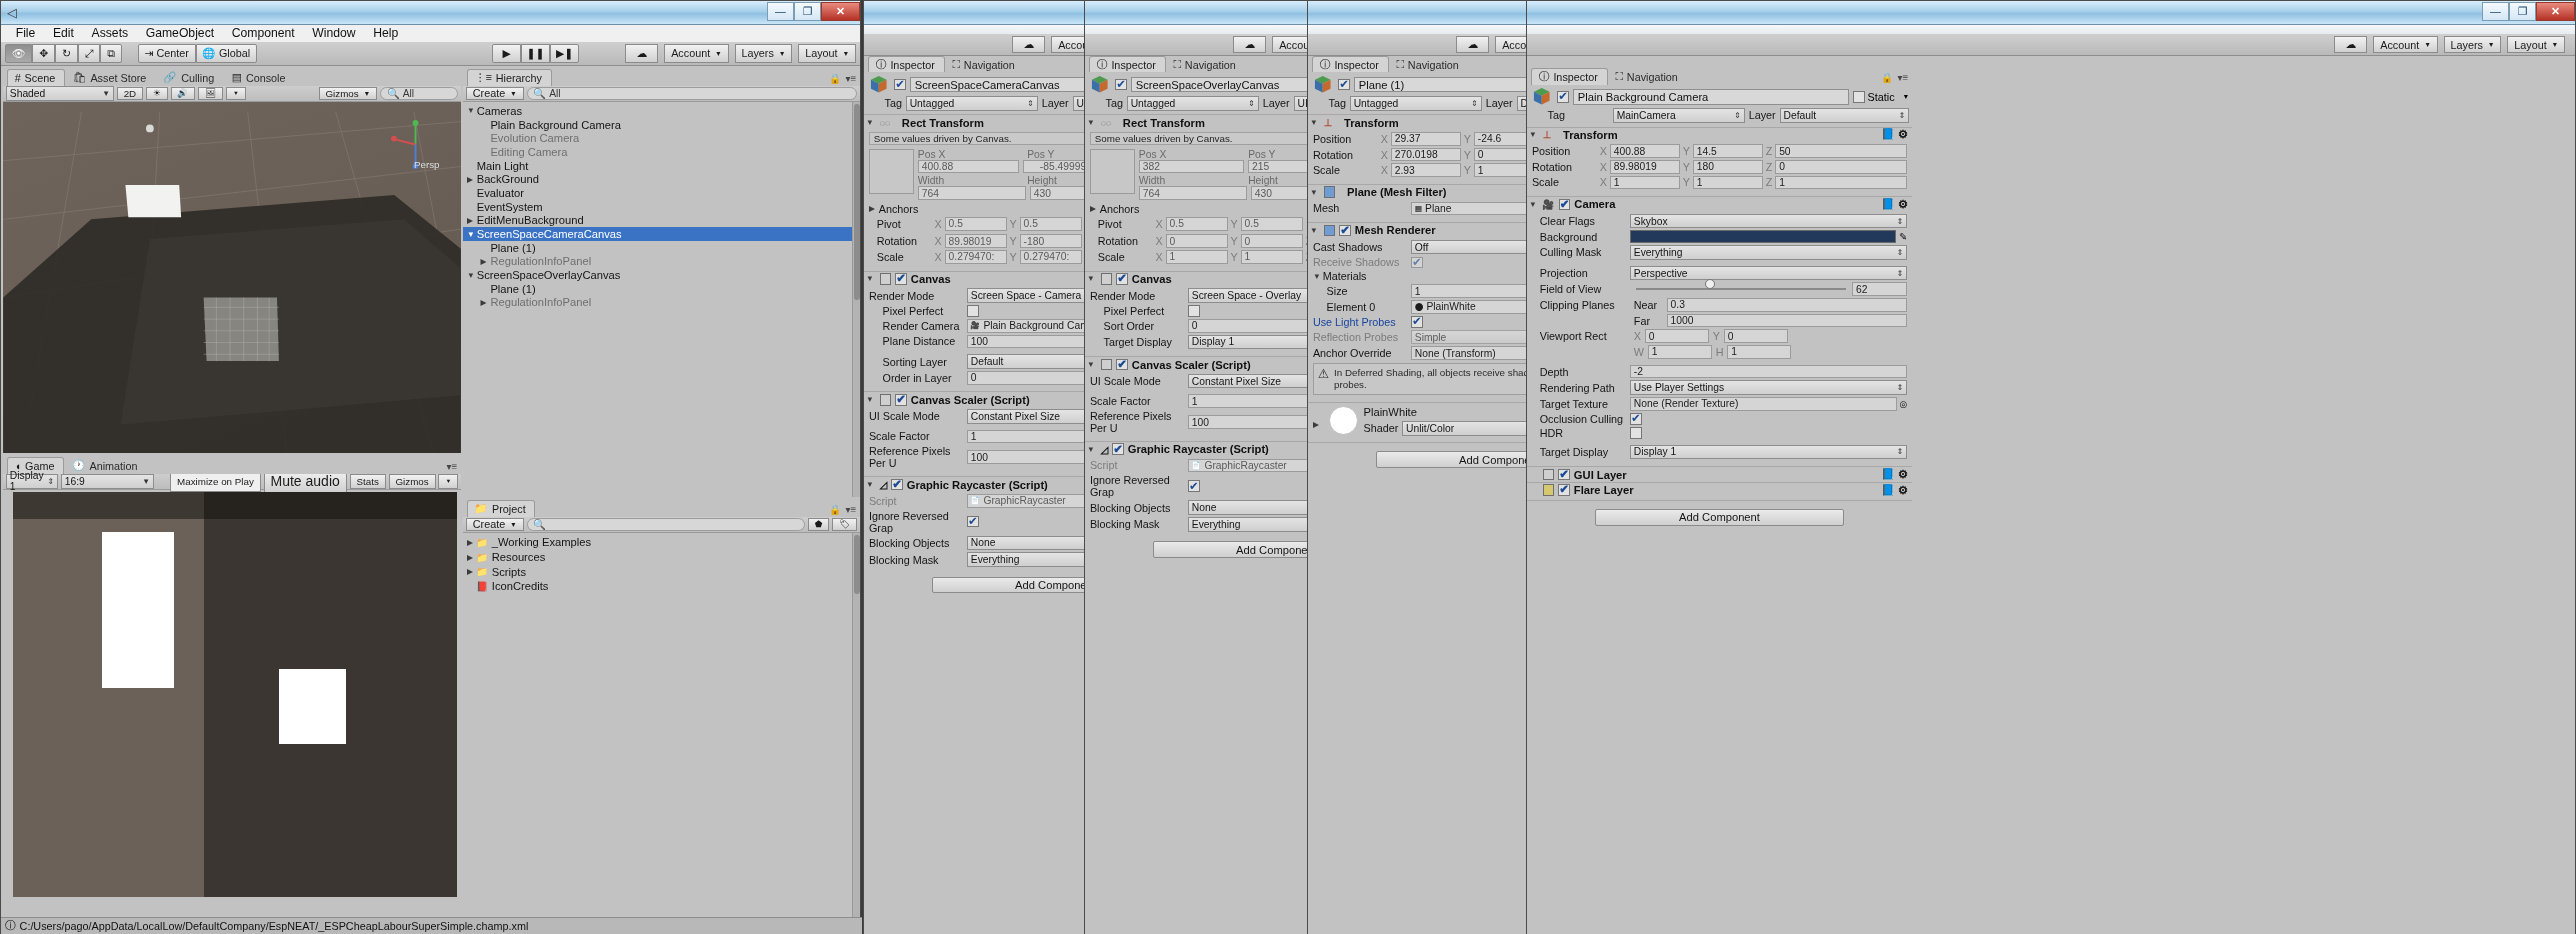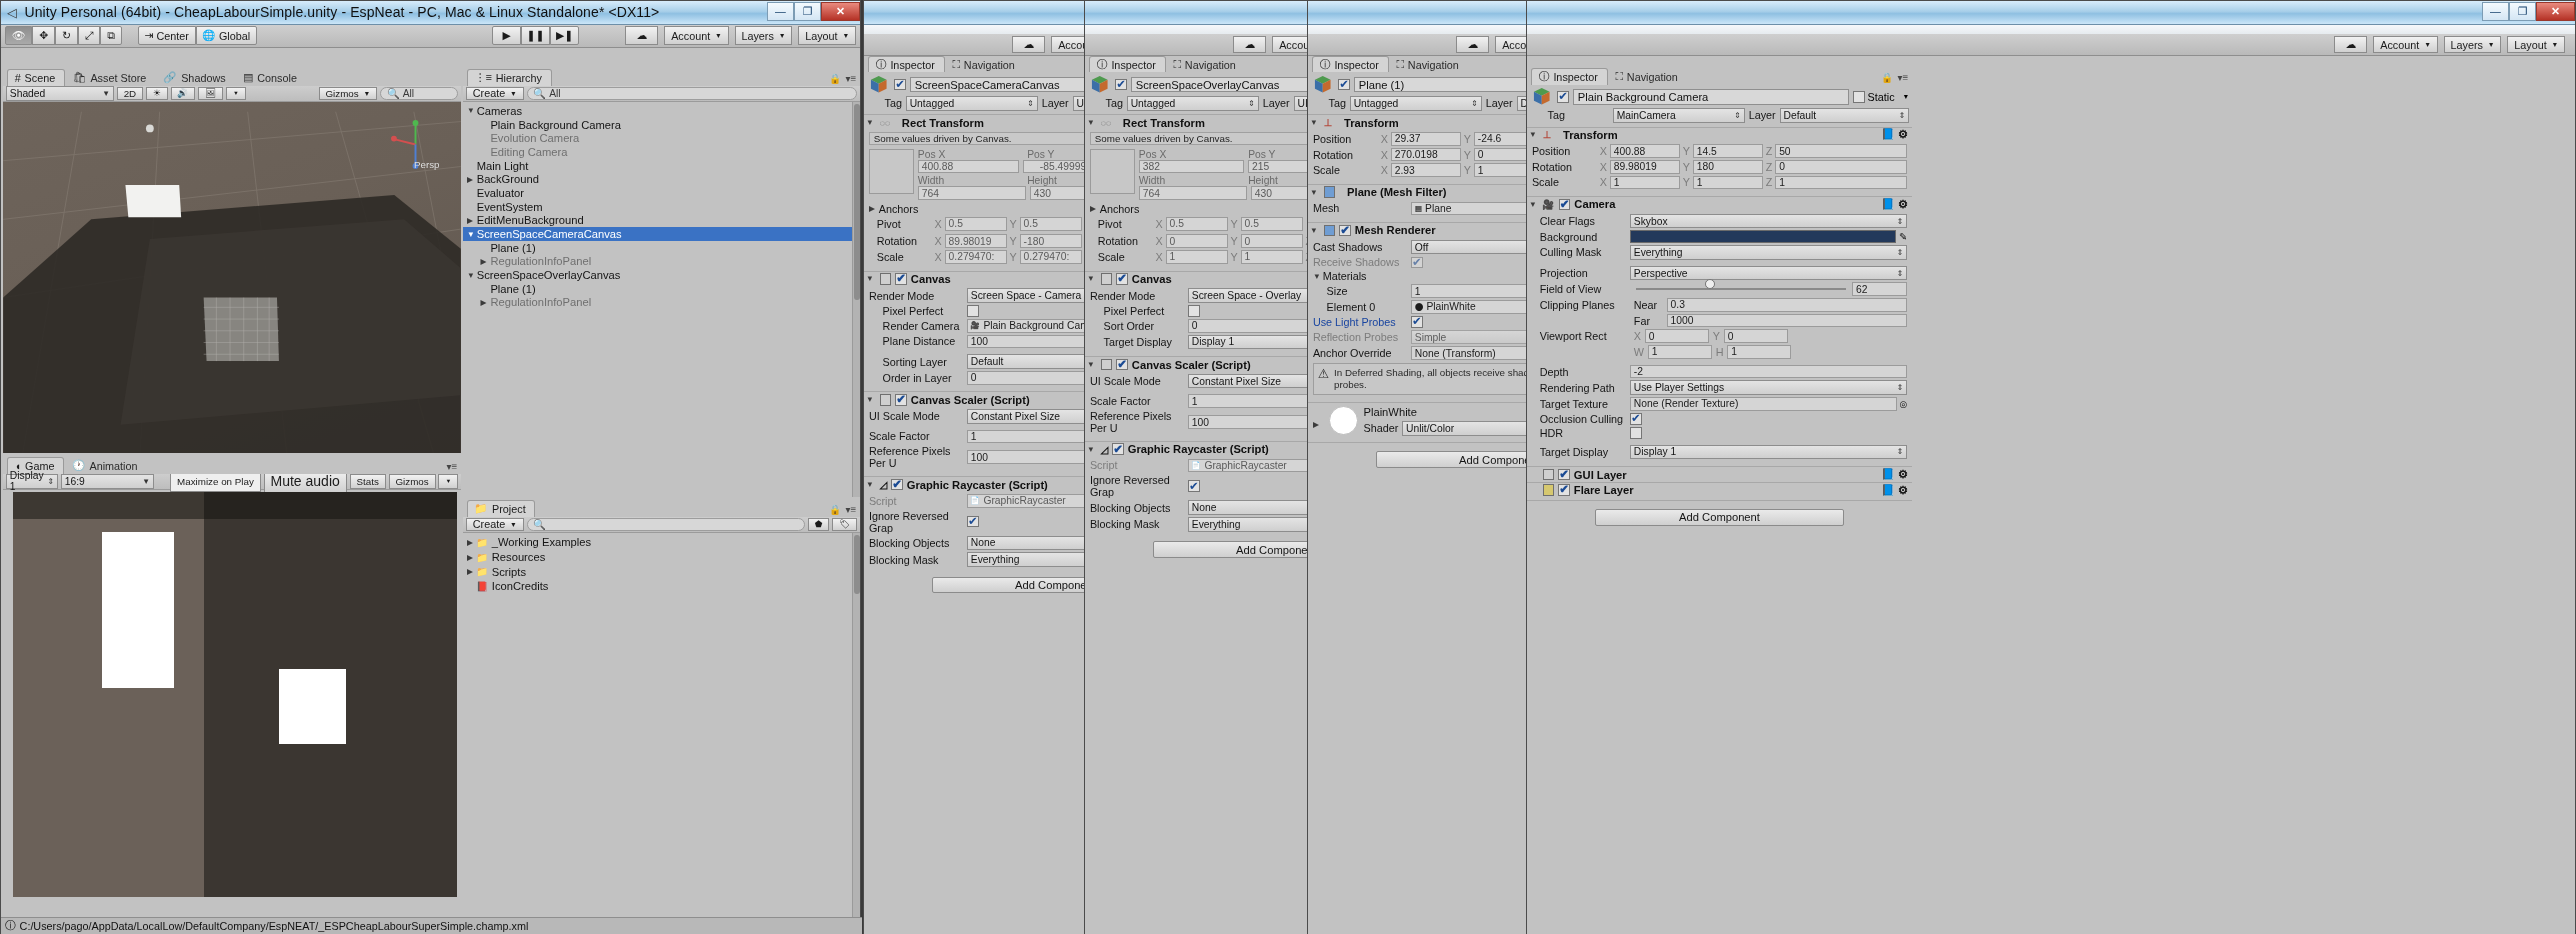--- a/index.html
+++ b/index.html
@@ -82,28 +82,36 @@
   .sliderline { height:2px; background:#8a8a8a; flex:1; position:relative; }
   .sliderknob { width:9.8px; height:9.8px; border-radius:50%; background:#efefef; border:1px solid #707070; position:absolute; top:-3.9px;}
 </style>
 </head>
 <body>
 
 <div class="u-win" id="mainwin" style="left:0;top:0;width:861px;height:935px;">
 
   <div class="titlebar">
     <span style="font-size:12.7px;color:#3a3a3a;">◁</span>
-    <span class="ttl">Unity Personal (64bit) - CheapLabourSimple.unity - EspNeat - PC, Mac &amp; Linux Standalone* &lt;DX11&gt;</span>
     <span class="winbtns">
       <span class="winbtn">—</span>
       <span class="winbtn">❐</span>
       <span class="winbtn close">✕</span>
     </span>
   </div>
 
+  <div class="menubar">
+    <span>File</span>
+    <span>Edit</span>
+    <span>Assets</span>
+    <span>GameObject</span>
+    <span>Component</span>
+    <span>Window</span>
+    <span>Help</span>
+  </div>
 
   <div class="toolbar" style="height:23.5px;">
     <div style="display:flex;">
       <span class="tbtn on grpL" style="height:18.6px;">👁</span>
       <span class="tbtn" style="height:18.6px;">✥</span>
       <span class="tbtn" style="height:18.6px;">↻</span>
       <span class="tbtn" style="height:18.6px;">⤢</span>
       <span class="tbtn grpR" style="height:18.6px;">⧉</span>
     </div>
     <div style="display:flex;margin-left:15.6px;">
@@ -143,21 +151,21 @@
       <div class="tab">
         <span>#</span>
         <span>Scene</span>
         </div>
       <div class="tab inactive">
         <span>🛍</span>
         <span>Asset Store</span>
         </div>
       <div class="tab inactive">
         <span>🔗</span>
-        <span>Shadows</span>
+        <span>Culling</span>
         </div>
       <div class="tab inactive">
         <span>▤</span>
         <span>Console</span>
         </div>
     </div>
     <div class="subbar">
       <span class="dropdown" style="width:108px;">
         <span>Shaded</span>
           <span class="arr">▼</span>

